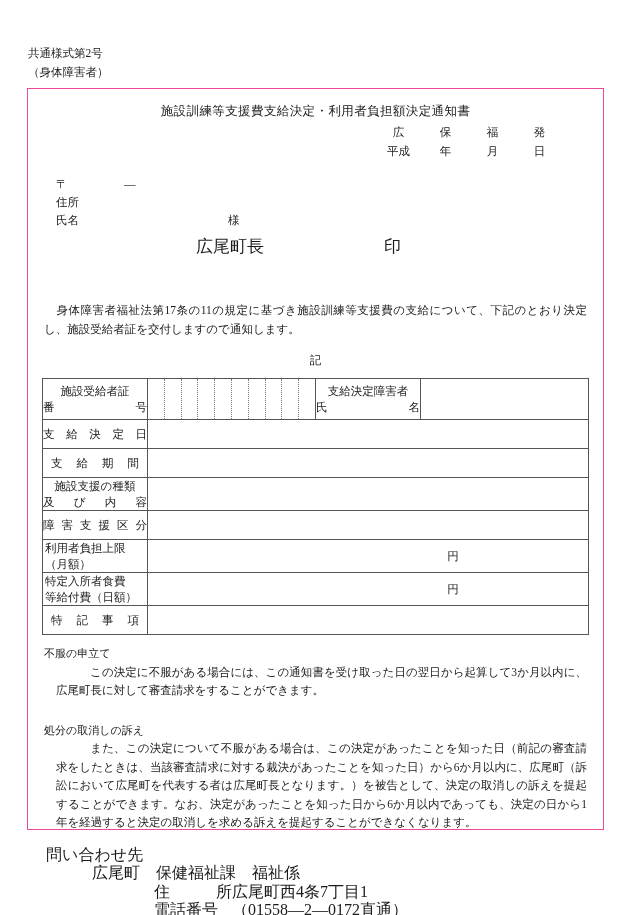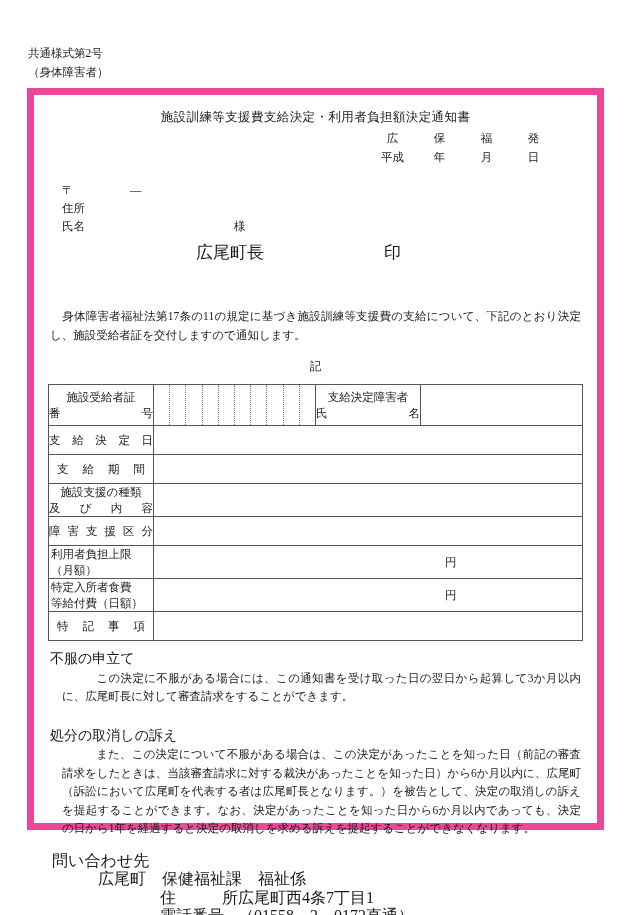--- a/index.html
+++ b/index.html
@@ -26,21 +26,21 @@
   }
   .doc-head div { white-space: nowrap; }
 
   
   .frame {
     position: absolute;
     left: 27px;
     top: 88px;
     width: 577px;
     height: 742px;
-    border: 7px solid #ec4899;
+    border: 1px solid #ec4899;
     box-sizing: border-box;
   }
 
   .inner {
     position: absolute;
     left: 0; top: 0;
     width: 100%;
     height: 100%;
     box-sizing: border-box;
     padding: 12px 14px 0 14px;
@@ -161,21 +161,21 @@
   
   .notice {
     font-size: 11.5px;
     line-height: 18.5px;
     margin-top: 9px;
     padding: 0 2px;
   }
   .notice h4 {
     margin: 0;
     font-weight: normal;
-    font-size: 14px;
+    font-size: 11px;
   }
   .notice p {
     margin: 0;
     text-align: justify;
     text-justify: inter-ideograph;
     padding-left: 12px;
   }
   .notice p .ind2 { display: inline-block; width: 34px; }
   .gap { height: 12px; }
 

